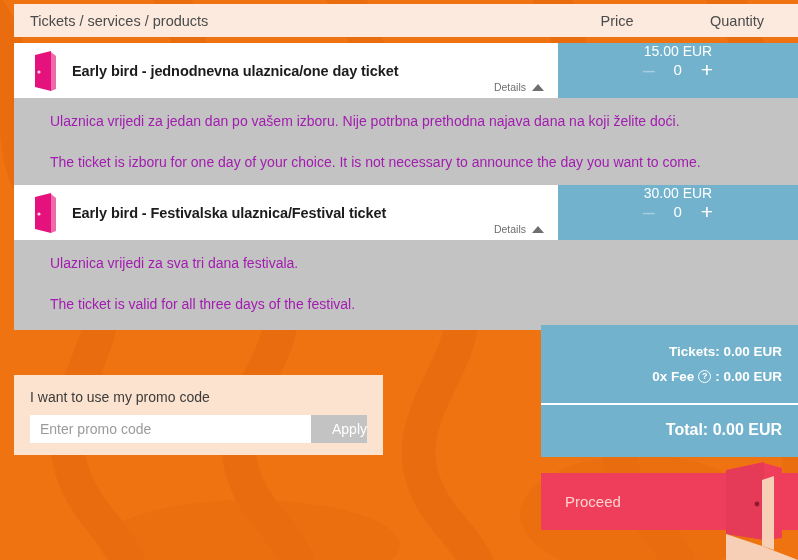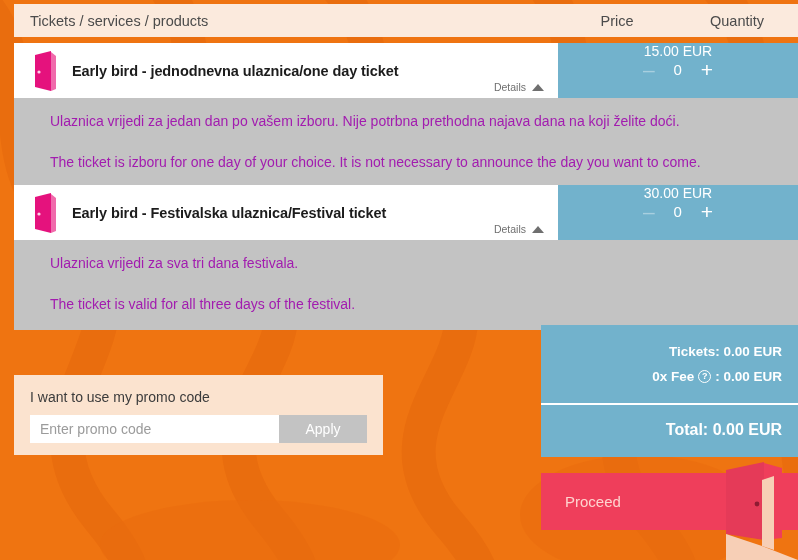--- a/index.html
+++ b/index.html
@@ -221,27 +221,28 @@
     border: none;
     outline: none;
     background: #ffffff;
     padding: 0 10px;
     font-size: 14px;
     color: #0c4a6e;
     font-family: "Liberation Sans", sans-serif;
   }
   #promo-input::placeholder { color: #9b9b9b; }
   #promo-apply {
-    width: 88px;
+    width: 56px;
     background: #c3c3c3;
     color: #ffffff;
     border: none;
     font-size: 14px;
     cursor: pointer;
     font-family: "Liberation Sans", sans-serif;
+    text-align: right;
   }
 </style>
 </head>
 <body>
 
 <svg id="bg-waves" viewBox="0 0 798 560" preserveAspectRatio="none">
   <rect width="798" height="560" fill="#ef7411"></rect>
   <g fill="none" stroke="#e96c0e" stroke-width="34" opacity="0.85">
     <path d="M-40 -20 C 60 60, -30 150, 70 240 S 0 400, 100 520 S 40 600, 120 660"></path>
     <path d="M140 -40 C 240 50, 150 150, 250 250 S 170 400, 270 520 S 210 600, 290 660"></path>

